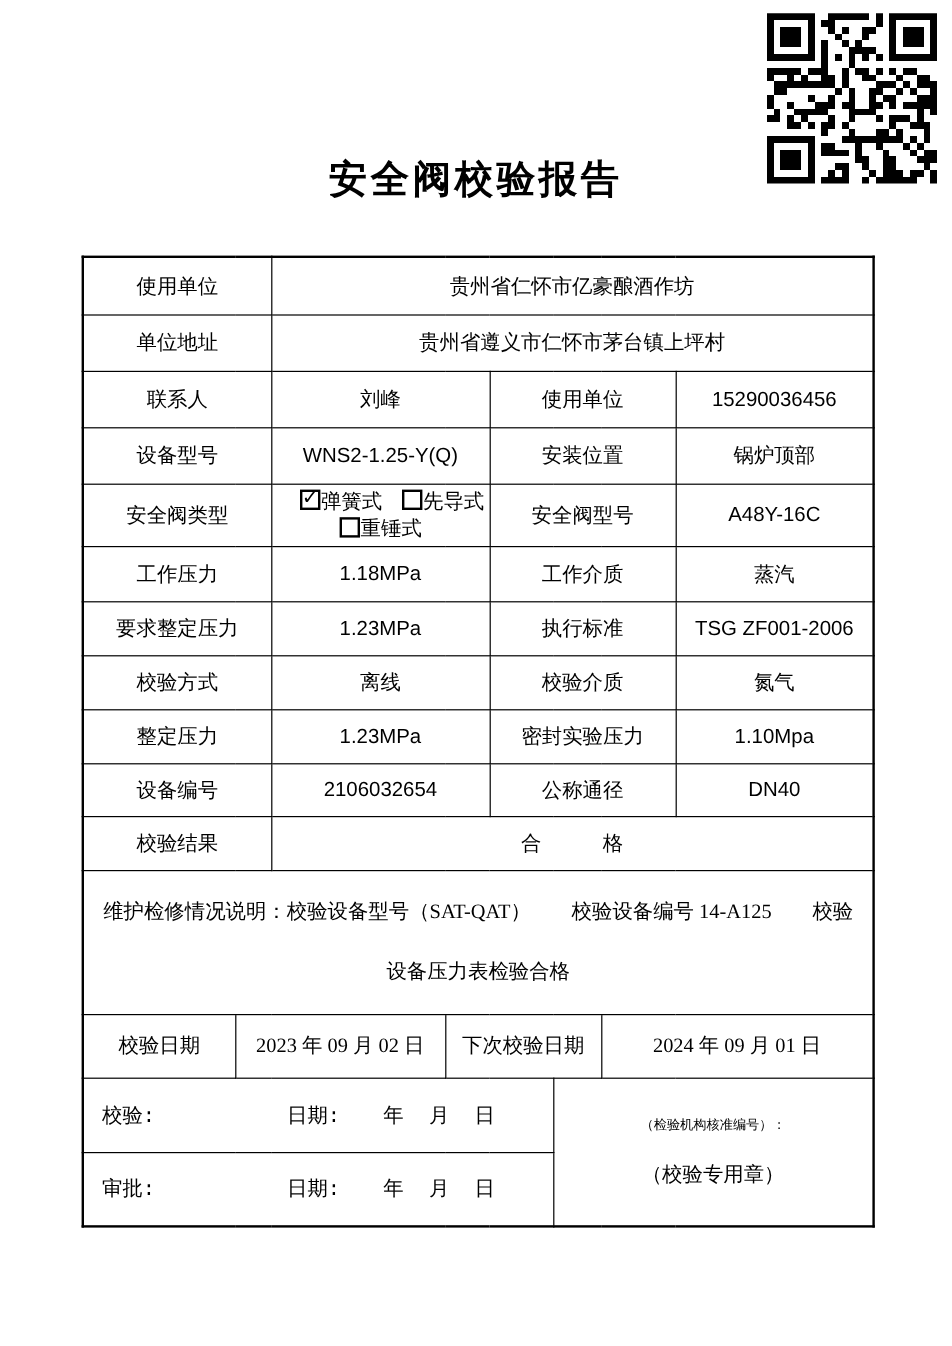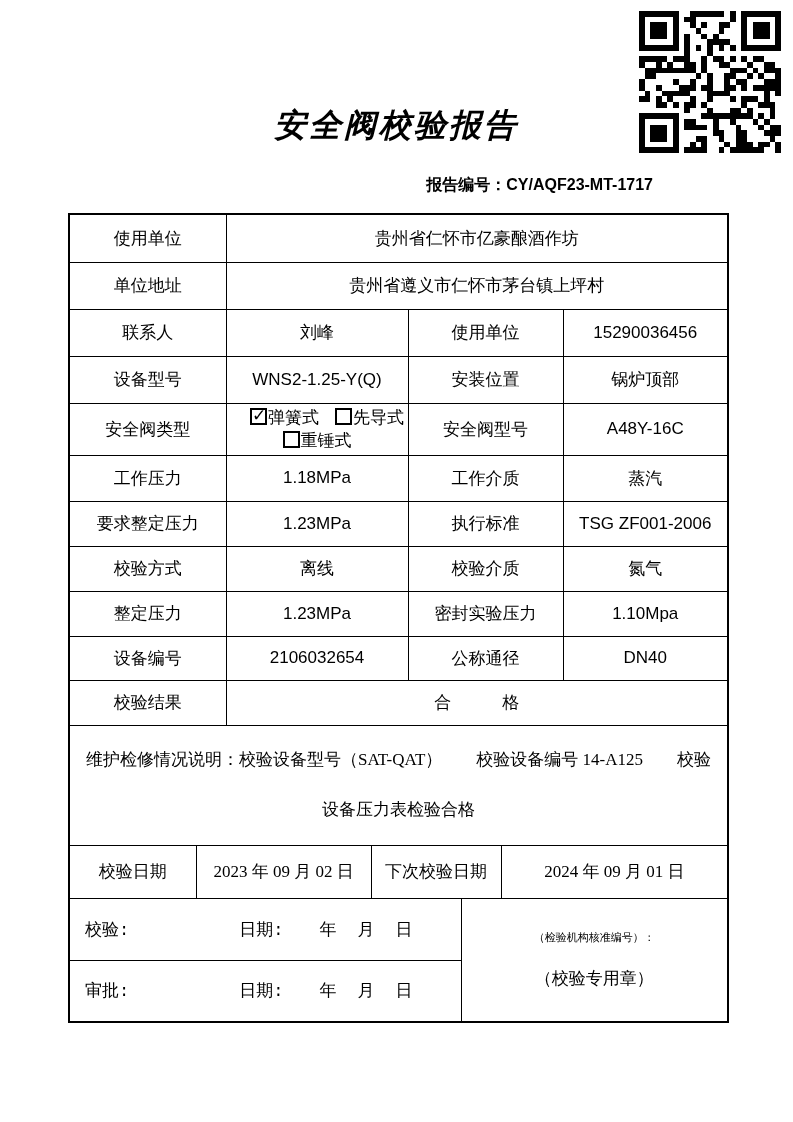--- a/index.html
+++ b/index.html
@@ -5,23 +5,23 @@
   html,body { margin:0; padding:0; background:#ffffff; }
   .page {
     position:relative;
     width:793px; height:1122px;
     background:#ffffff;
     font-family:"Liberation Serif","DejaVu Serif",serif;
     color:#000;
     overflow:hidden;
   }
   .title {
-    position:absolute; left:0; top:104px; width:793px;
+    position:absolute; left:0; top:128px; width:793px;
     text-align:center;
-    font-size:32px; font-weight:bold; letter-spacing:3px;font-style:italic;
+    font-size:32px; font-weight:bold; letter-spacing:3px;
   }
   .report-no {
     position:absolute; top:175px; right:140px;
     font-size:16px; font-weight:bold;
     white-space:nowrap;
   }
   .report-no .latin { font-weight:bold; }
   .qr { position:absolute; left:639px; top:11px; width:142px; height:142px; }
   .qr svg { width:142px; height:142px; display:block; }
 
@@ -35,21 +35,21 @@
   table.report td {
     border:1.5px solid #000;
     text-align:center;
     vertical-align:middle;
     font-size:17px;
     padding:2px 3px;
     overflow:hidden;
   }
   .latin { font-family:"Liberation Sans","DejaVu Sans",sans-serif; font-size:16px; }
   .cb-cell { padding:2px 4px; }
-  .cb-line1 { white-space:nowrap; text-align:center;padding-left:20px; }
+  .cb-line1 { white-space:nowrap; text-align:left;padding-left:20px; }
   .cb-line2 { white-space:nowrap; }
   .cb {
     display:inline-block; width:13px; height:13px;
     border:2px solid #000; position:relative;
     vertical-align:-2px; margin-right:1px;
     box-sizing:content-box;
   }
   .cb.checked::after {
     content:"✓";
     position:absolute; left:0px; top:-5px;
@@ -76,21 +76,20 @@
   .stamp-l2 { font-size:17px; }
   .nowrap { white-space:nowrap; }
 </style>
 </head>
 <body>
 
 <div class="page">
 
   <div class="title">安全阀校验报告</div>
 
-  <div class="report-no"><span>报告编号：</span><span class="latin">CY/AQF23-MT-1717</span></div>
 
   <div class="qr">
     <svg id="qr-svg" viewBox="0 0 25 25" shape-rendering="crispEdges" xmlns="http://www.w3.org/2000/svg">
         <rect x="0" y="0" width="25" height="25" fill="#fff"></rect>
         <rect x="0" y="0" width="1" height="1" fill="#000"></rect>
         <rect x="1" y="0" width="1" height="1" fill="#000"></rect>
         <rect x="2" y="0" width="1" height="1" fill="#000"></rect>
         <rect x="3" y="0" width="1" height="1" fill="#000"></rect>
         <rect x="4" y="0" width="1" height="1" fill="#000"></rect>
         <rect x="5" y="0" width="1" height="1" fill="#000"></rect>

